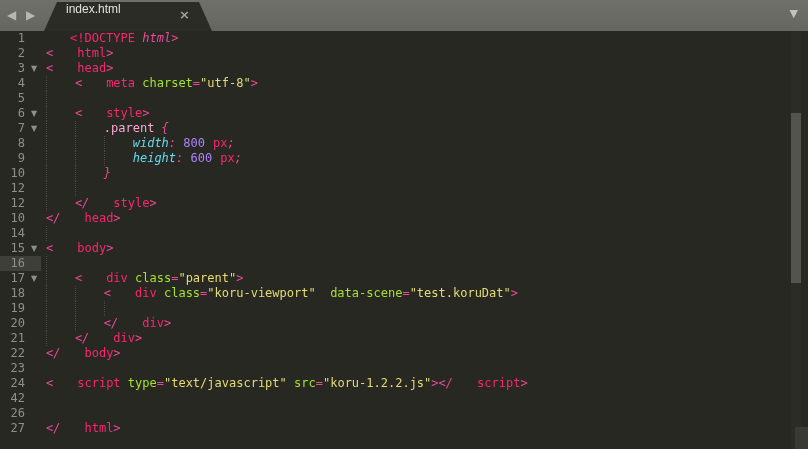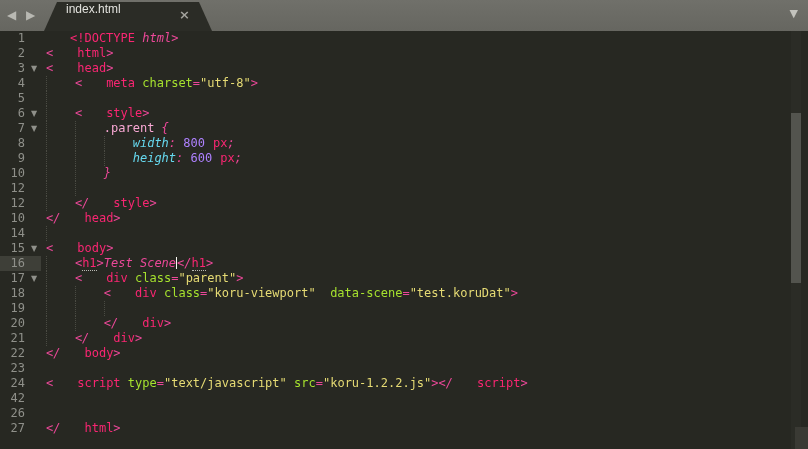--- a/index.html
+++ b/index.html
@@ -79,21 +79,21 @@
         <div class="line"><span class="ln">6</span><span class="fold">▼</span><span class="guide" style="left: 46px;"></span><span class="codetext"><span class="t-p">    &lt;</span><span class="t-tag">style</span><span class="t-p">&gt;</span></span></div>
         <div class="line"><span class="ln">7</span><span class="fold">▼</span><span class="guide" style="left: 46px;"></span><span class="guide" style="left: 74.88px;"></span><span class="codetext"><span class="t-p">        </span><span class="t-sel">.parent</span><span class="t-p"> {</span></span></div>
         <div class="line"><span class="ln">8</span><span class="guide" style="left: 46px;"></span><span class="guide" style="left: 74.88px;"></span><span class="guide" style="left: 103.76px;"></span><span class="codetext"><span class="t-p">            </span><span class="t-prop">width</span><span class="t-p">: </span><span class="t-num">800</span><span class="t-unit">px</span><span class="t-p">;</span></span></div>
         <div class="line"><span class="ln">9</span><span class="guide" style="left: 46px;"></span><span class="guide" style="left: 74.88px;"></span><span class="guide" style="left: 103.76px;"></span><span class="codetext"><span class="t-p">            </span><span class="t-prop">height</span><span class="t-p">: </span><span class="t-num">600</span><span class="t-unit">px</span><span class="t-p">;</span></span></div>
         <div class="line"><span class="ln">10</span><span class="guide" style="left: 46px;"></span><span class="guide" style="left: 74.88px;"></span><span class="codetext"><span class="t-p">        }</span></span></div>
         <div class="line"><span class="ln">12</span><span class="guide" style="left: 46px;"></span><span class="guide" style="left: 74.88px;"></span><span class="codetext"></span></div>
         <div class="line"><span class="ln">12</span><span class="guide" style="left: 46px;"></span><span class="codetext"><span class="t-p">    &lt;/</span><span class="t-tag">style</span><span class="t-p">&gt;</span></span></div>
         <div class="line"><span class="ln">10</span><span class="codetext"><span class="t-p">&lt;/</span><span class="t-tag">head</span><span class="t-p">&gt;</span></span></div>
         <div class="line"><span class="ln">14</span><span class="guide" style="left: 46px;"></span><span class="codetext"></span></div>
         <div class="line"><span class="ln">15</span><span class="fold">▼</span><span class="codetext"><span class="t-p">&lt;</span><span class="t-tag">body</span><span class="t-p">&gt;</span></span></div>
-        <div class="line"><div class="gutter-hl"></div><span class="ln">16</span><span class="guide" style="left: 46px;"></span><span class="codetext"><span class="t-p">    &lt;</span><span class="t-tagu">h1</span><span class="t-p">&gt;Test Scene</span><span class="caret"></span><span class="t-p">&lt;/</span><span class="t-tagu">h1</span><span class="t-p">&gt;</span></span></div>
+        <div class="line"><div class="gutter-hl"></div><span class="ln">16</span><span class="guide" style="left: 46px;"></span></div>
         <div class="line"><span class="ln">17</span><span class="fold">▼</span><span class="guide" style="left: 46px;"></span><span class="codetext"><span class="t-p">    &lt;</span><span class="t-tag">div</span><span class="t-p"> </span><span class="t-attr">class</span><span class="t-p">=</span><span class="t-str">"parent"</span><span class="t-p">&gt;</span></span></div>
         <div class="line"><span class="ln">18</span><span class="guide" style="left: 46px;"></span><span class="guide" style="left: 74.88px;"></span><span class="codetext"><span class="t-p">        &lt;</span><span class="t-tag">div</span><span class="t-p"> </span><span class="t-attr">class</span><span class="t-p">=</span><span class="t-str">"koru-viewport"</span><span class="t-p">  </span><span class="t-attr">data-scene</span><span class="t-p">=</span><span class="t-str">"test.koruDat"</span><span class="t-p">&gt;</span></span></div>
         <div class="line"><span class="ln">19</span><span class="guide" style="left: 46px;"></span><span class="guide" style="left: 74.88px;"></span><span class="guide" style="left: 103.76px;"></span><span class="codetext"></span></div>
         <div class="line"><span class="ln">20</span><span class="guide" style="left: 46px;"></span><span class="guide" style="left: 74.88px;"></span><span class="codetext"><span class="t-p">        &lt;/</span><span class="t-tag">div</span><span class="t-p">&gt;</span></span></div>
         <div class="line"><span class="ln">21</span><span class="guide" style="left: 46px;"></span><span class="codetext"><span class="t-p">    &lt;/</span><span class="t-tag">div</span><span class="t-p">&gt;</span></span></div>
         <div class="line"><span class="ln">22</span><span class="codetext"><span class="t-p">&lt;/</span><span class="t-tag">body</span><span class="t-p">&gt;</span></span></div>
         <div class="line"><span class="ln">23</span><span class="codetext"></span></div>
         <div class="line"><span class="ln">24</span><span class="codetext"><span class="t-p">&lt;</span><span class="t-tag">script</span><span class="t-p"> </span><span class="t-attr">type</span><span class="t-p">=</span><span class="t-str">"text/javascript"</span><span class="t-p"> </span><span class="t-attr">src</span><span class="t-p">=</span><span class="t-str">"koru-1.2.2.js"</span><span class="t-p">&gt;&lt;/</span><span class="t-tag">script</span><span class="t-p">&gt;</span></span></div>
         <div class="line"><span class="ln">42</span><span class="codetext"></span></div>
         <div class="line"><span class="ln">26</span><span class="codetext"></span></div>

